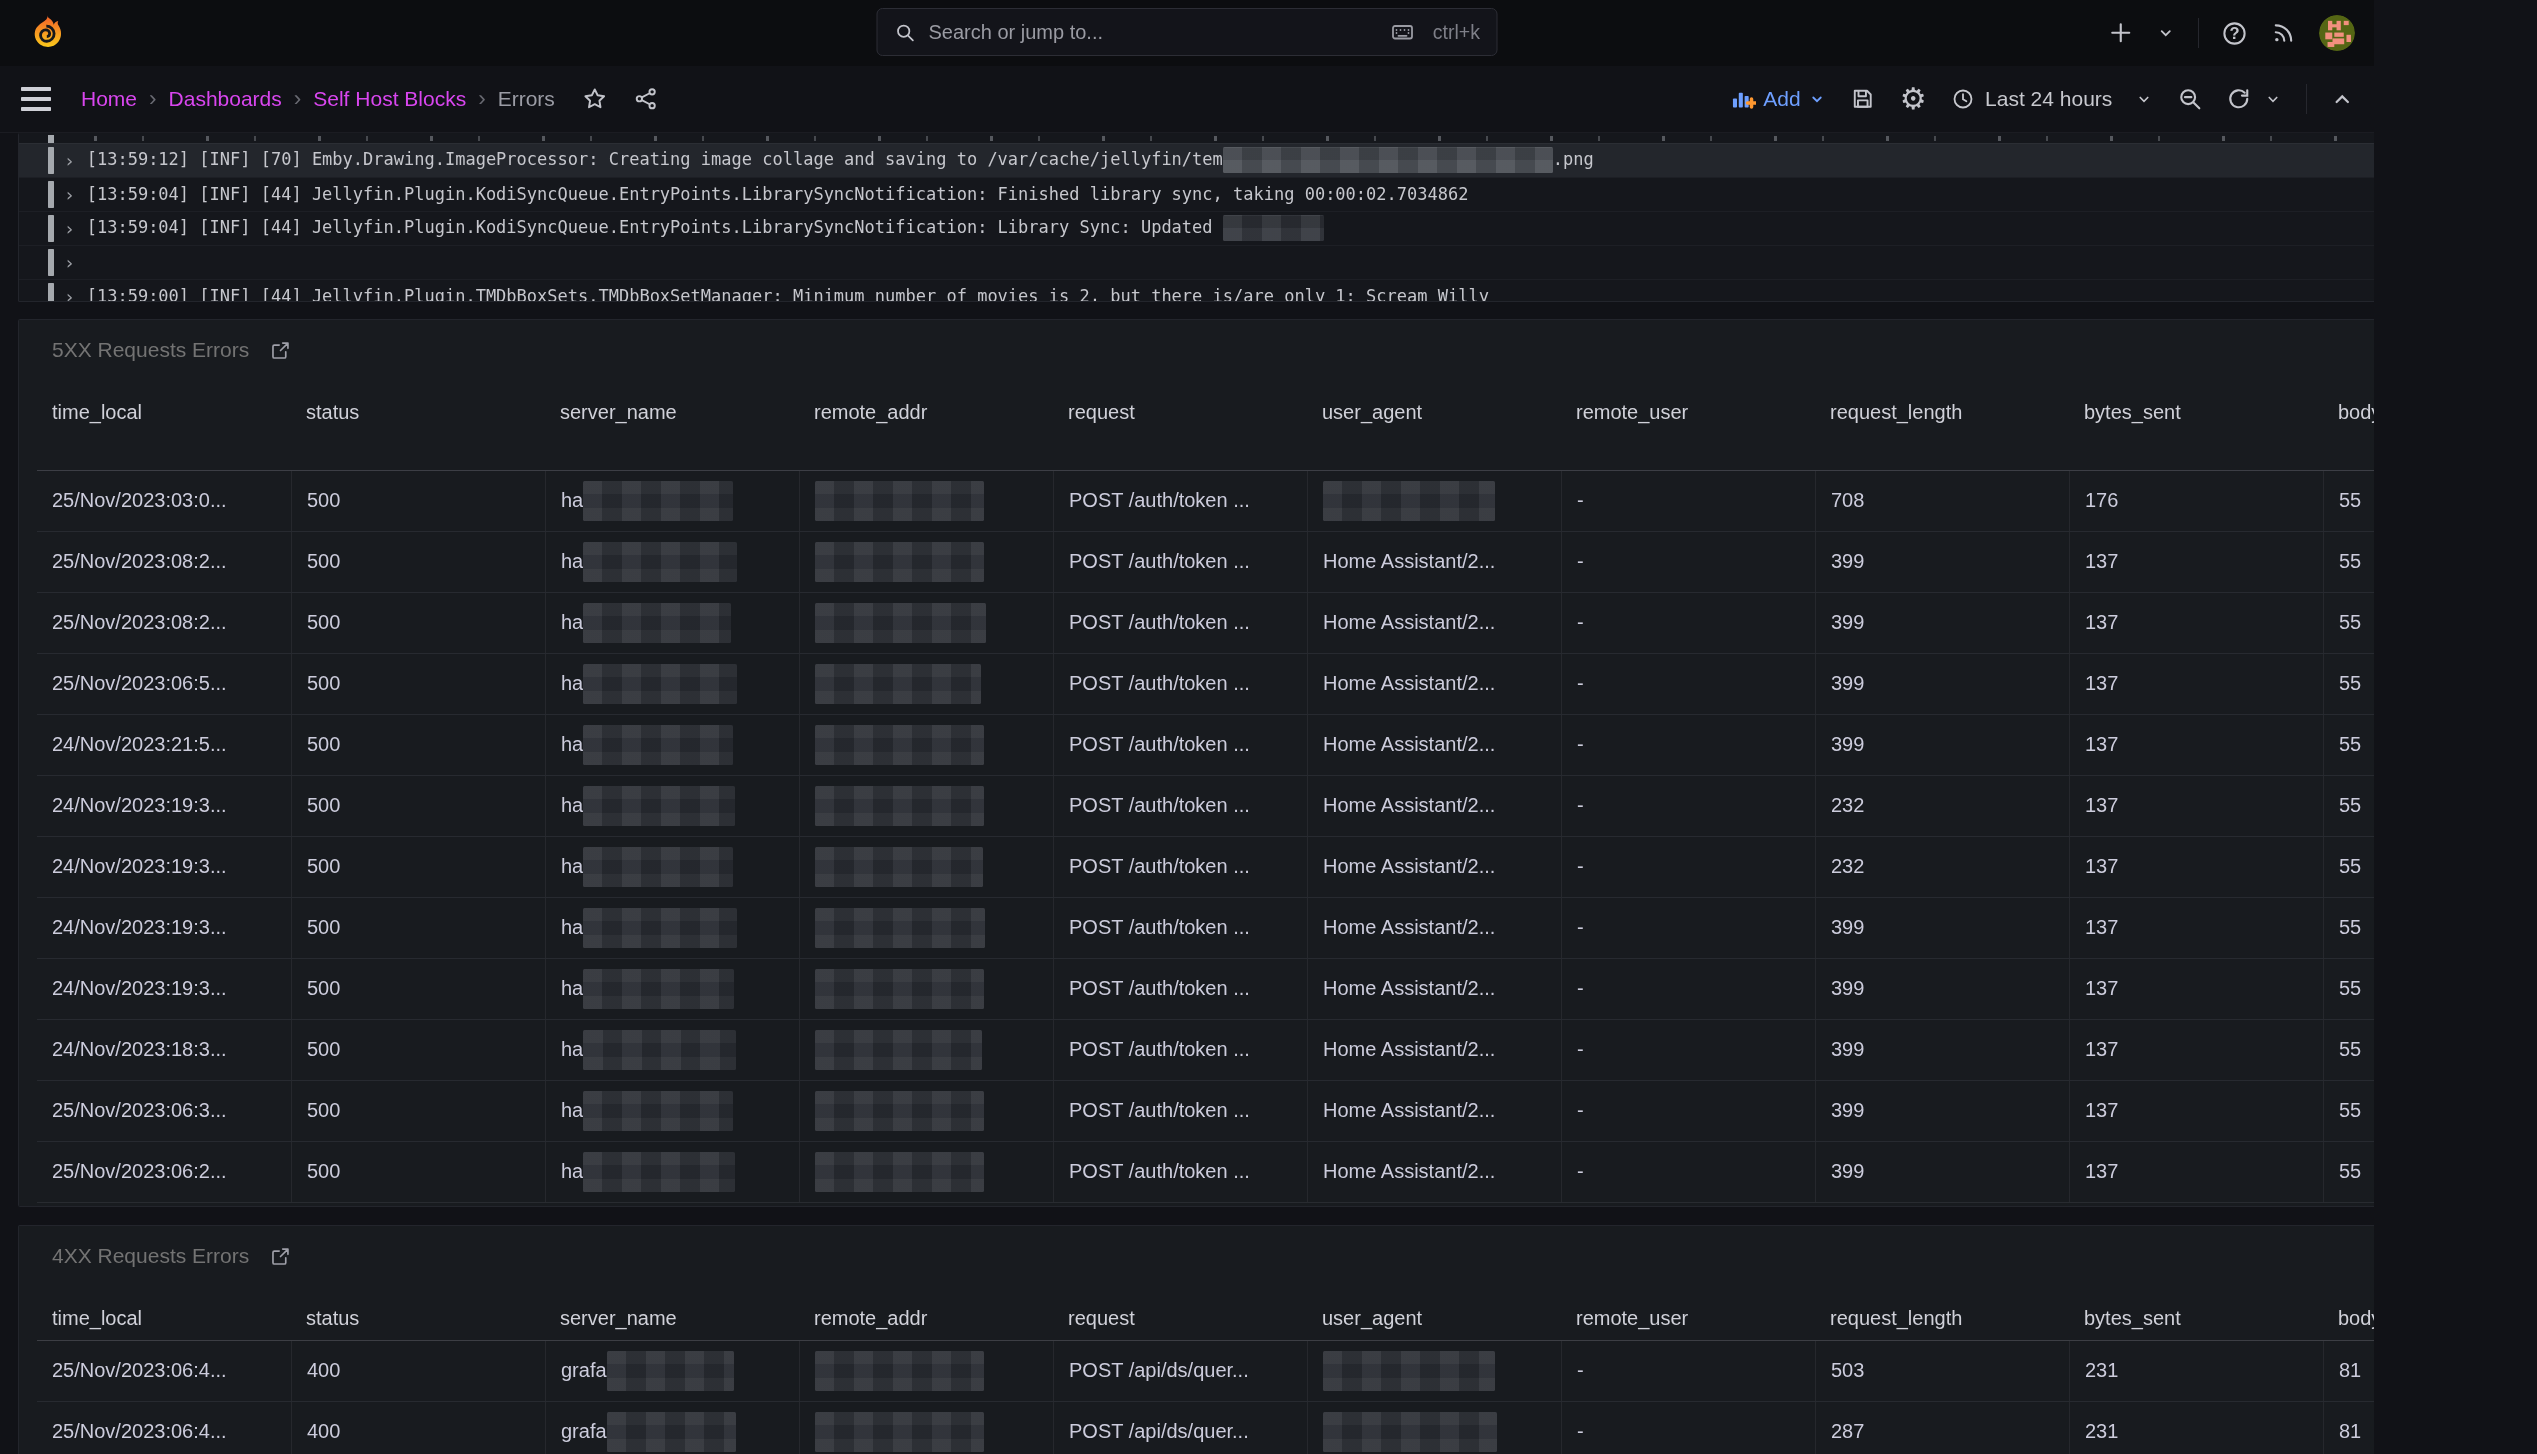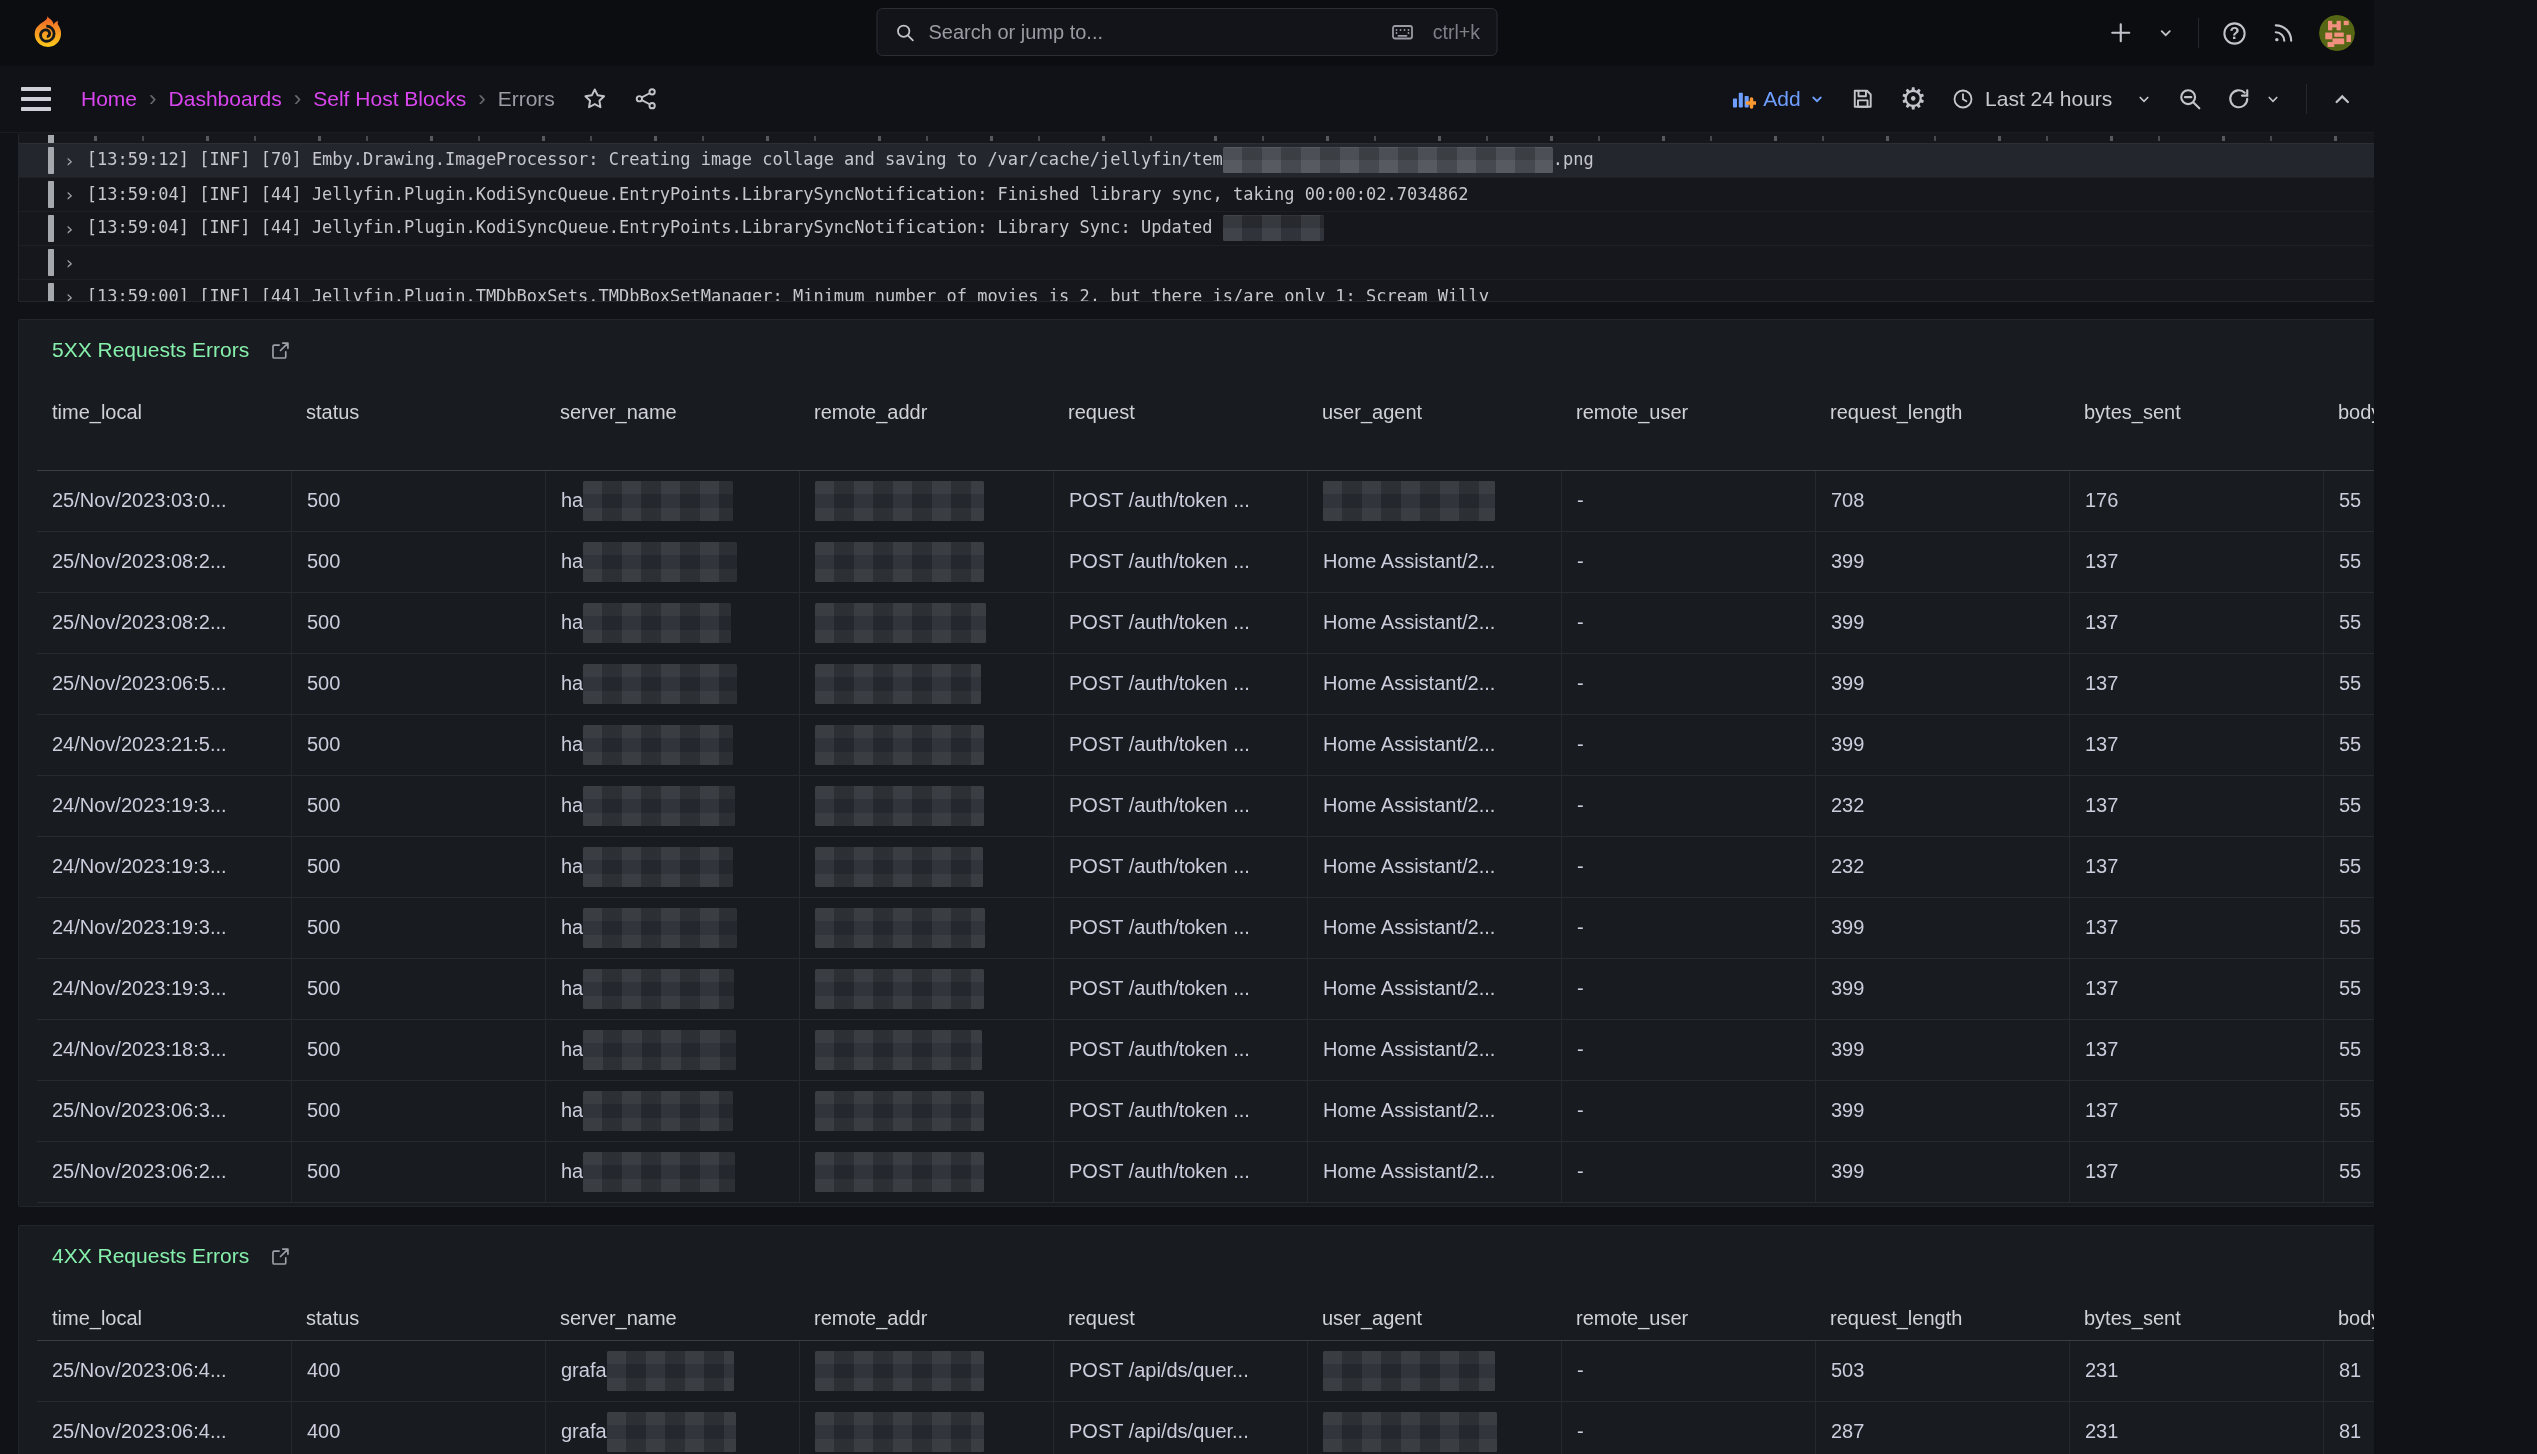--- a/index.html
+++ b/index.html
@@ -53,21 +53,21 @@
   .redact-log{display:inline-block;height:25.5px;border-radius:1.5px;vertical-align:middle;background-color:#474b52;
      background-image:repeating-linear-gradient(90deg,rgba(255,255,255,.05) 0 19.5px,rgba(0,0,0,.10) 19.5px 39px),
                       repeating-linear-gradient(0deg,rgba(255,255,255,.04) 0 12.7px,rgba(0,0,0,.07) 12.7px 25.5px);}
   .redact-log.dim{background-color:#2e3138;}
   .corner{position:absolute;right:5.2px;bottom:5.2px;width:15px;height:12px;
           border-right:4.5px solid #7d8086;border-bottom:4.5px solid #7d8086;cursor:nwse-resize;}
   
   #p5{top:319px;left:18px;width:2490px;height:888px;}
   #p4{top:1225px;left:18px;width:2490px;height:241px;border-bottom:none;}
   .title-row{display:flex;align-items:center;gap:21px;padding:18px 0 0 33px;}
-  .ptitle{font-size:21px;font-weight:500;color:#86efac;cursor:pointer;}
+  .ptitle{font-size:21px;font-weight:500;color:#737373;cursor:pointer;}
   .ext{color:#9fa0a9;cursor:pointer;}
   .tgrid{margin:28.5px 18px 0 18px;overflow:hidden;}
   .thead,.trow{display:grid;grid-template-columns:repeat(10,254px);}
   .thead{height:43px;align-items:center;}
   .th{padding-left:15px;font-size:20px;font-weight:500;color:#d0d1d9;white-space:nowrap;overflow:hidden;cursor:pointer;}
   .tbody{border-top:0.7px solid rgba(204,204,220,0.20);}
   .tbody.closed{border-bottom:0.7px solid rgba(204,204,220,0.09);margin-top:36px;}
   .trow{height:60px;}
   .trow + .trow{border-top:0.7px solid rgba(204,204,220,0.09);}
   .td{display:flex;align-items:center;padding-left:15px;font-size:20px;color:#ccccdc;

